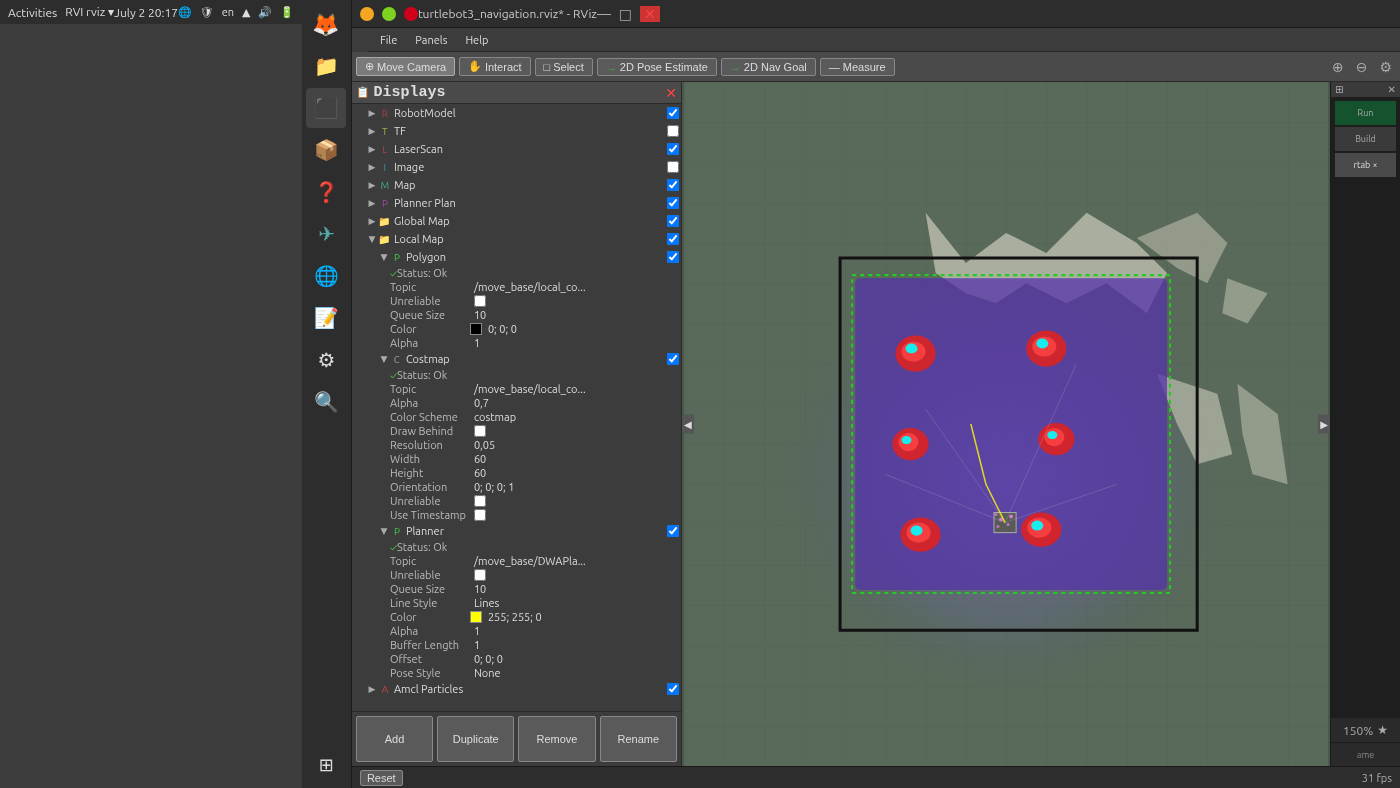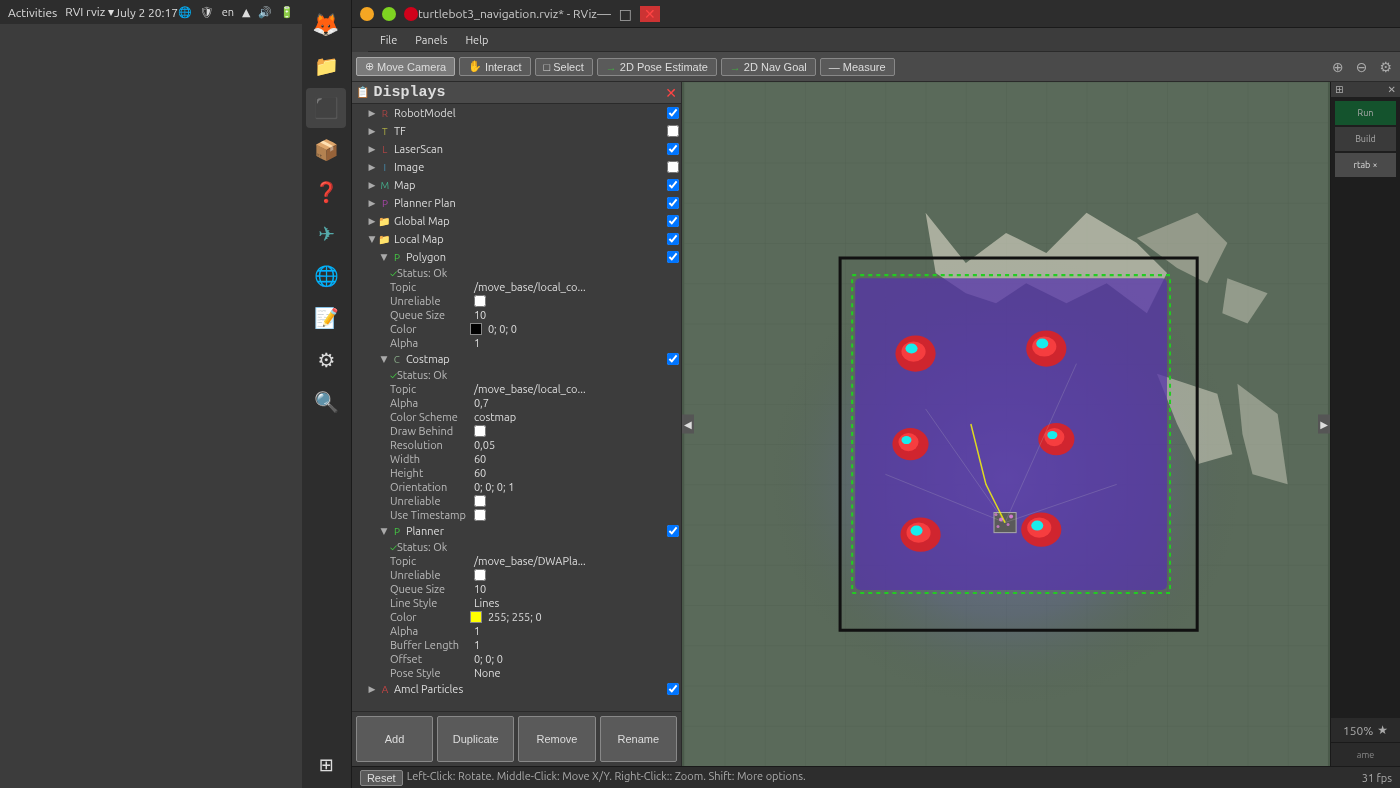--- a/index.html
+++ b/index.html
@@ -53,21 +53,21 @@
     
     .panel-buttons { display: flex; gap: 4px; padding: 4px; background: #3c3c3c; border-top: 1px solid #2a2a2a; }
     .panel-btn { flex: 1; padding: 16px 8px; background: #5a5a5a; border: 1px solid #888; border-radius: 2px; cursor: pointer; font-size: 11px; color: #ddd; text-align: center; }
 
     
     .center-area { flex: 1; display: flex; flex-direction: column; position: relative; }
     .rviz-view { flex: 1; background: #4a5a4a; position: relative; overflow: hidden; }
 
     
     .status-bar { height: 22px; background: #2d2d2d; display: flex; align-items: center; padding: 0 8px; font-size: 11px; color: #aaa; border-top: 1px solid #1a1a1a; justify-content: space-between; }
-    .status-left { display: flex; gap: 4px; }
+    .status-left { display: flex; gap: 12px; }
     .reset-btn { padding: 1px 6px; background: #5a5a5a; border: 1px solid #888; border-radius: 2px; cursor: pointer; font-size: 11px; color: #ddd; }
 
     
     .icon-robot { color: #a44; }
     .icon-tf { color: #aa4; }
     .icon-laser { color: #a44; }
     .icon-image { color: #48a; }
     .icon-map { color: #4a8; }
     .icon-plan { color: #a4a; }
     .icon-polygon { color: #4a4; }
@@ -607,19 +607,18 @@
 
           <div style="height:24px;background:#2a2a2a;border-top:1px solid #1a1a1a;display:flex;align-items:center;justify-content:center;">
             <span style="font-size:9px;color:#888;">ame</span>
           </div>
         </div>
       </div>
 
       <div class="status-bar">
         <div class="status-left">
           <button class="reset-btn">Reset</button>
-          <span>Left-Click: Rotate.  Middle-Click: Move X/Y.  Right-Click:: Zoom.  Shift: More options.</span>
         </div>
         <span>31 fps</span>
       </div>
     </div>
   </div>
 </div>
 
 </body></html>

